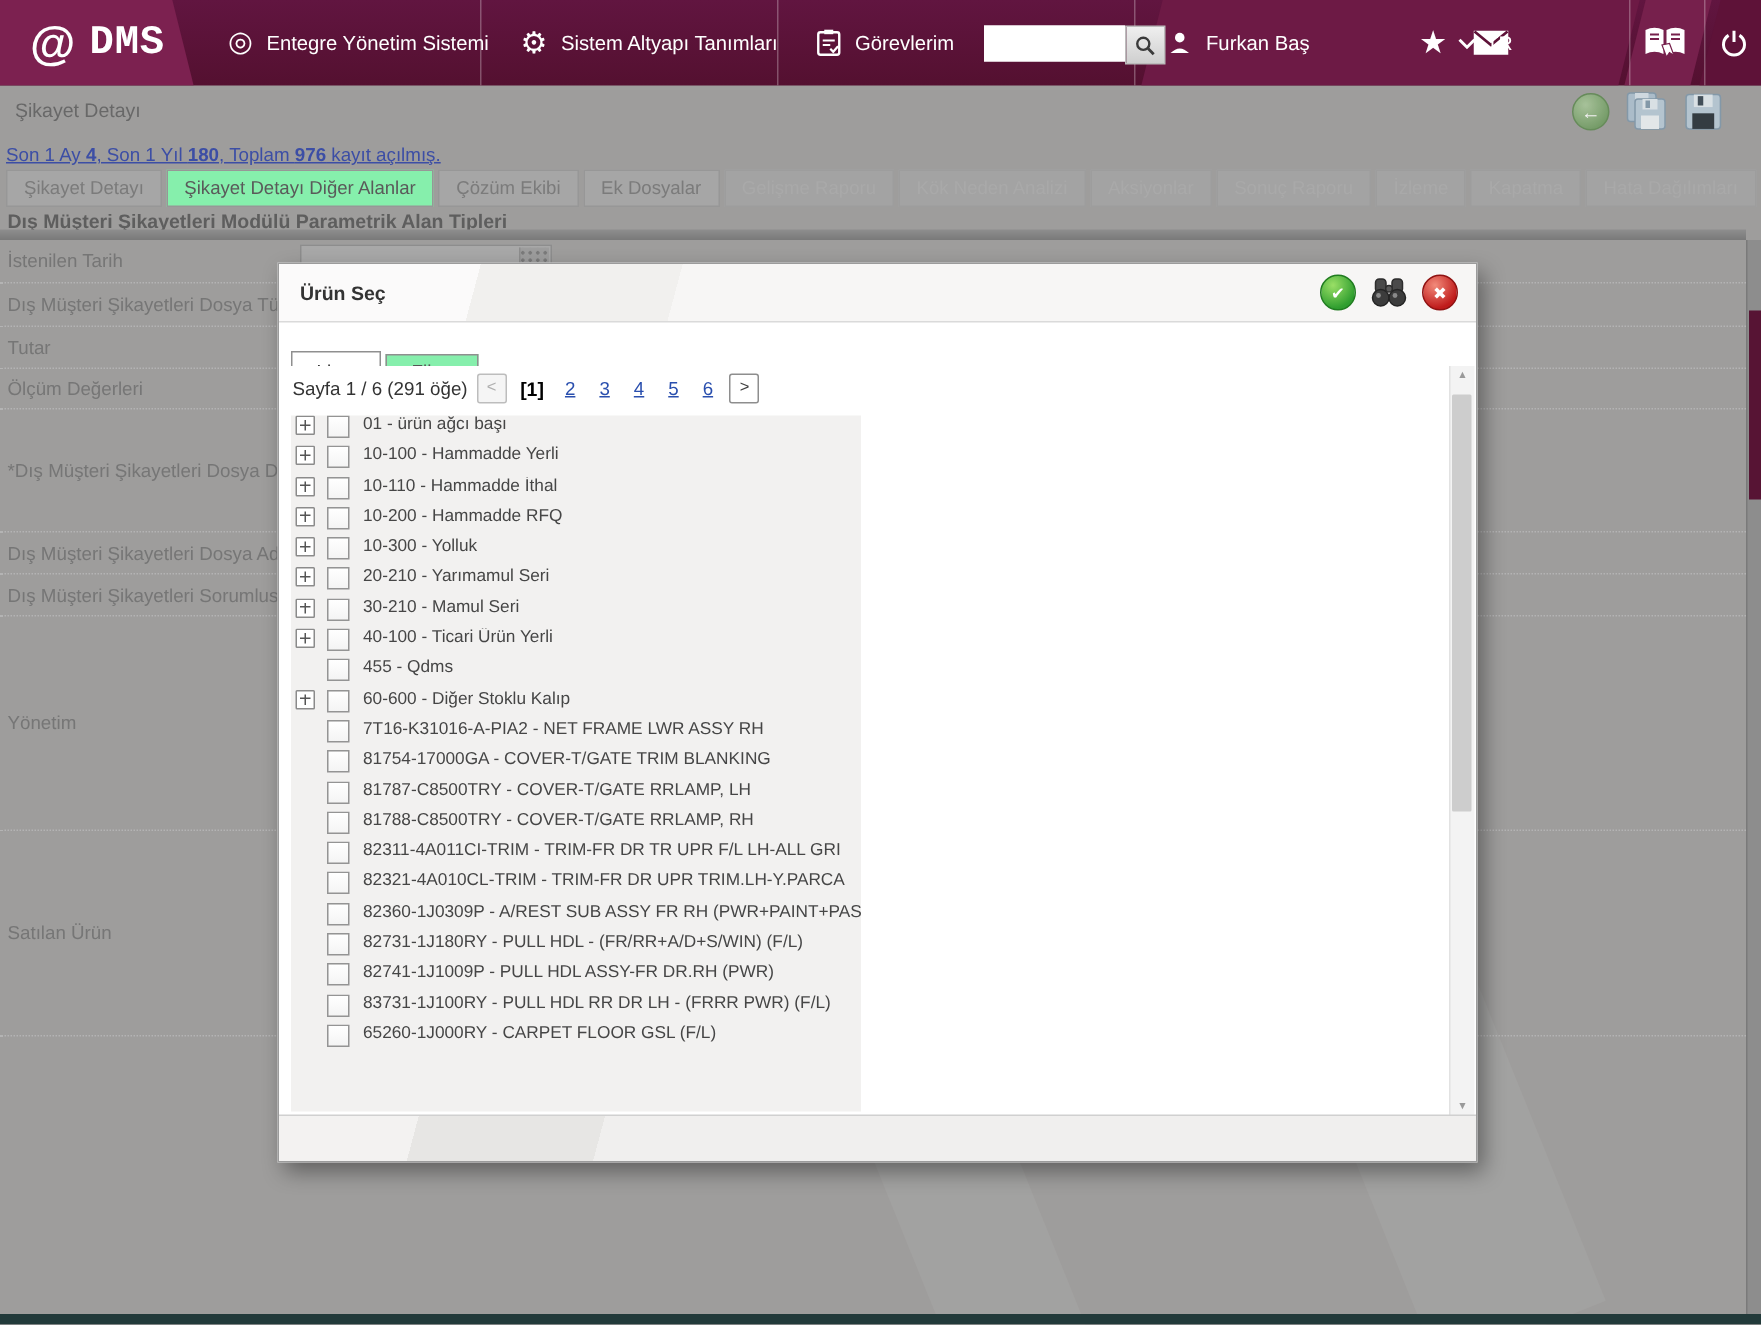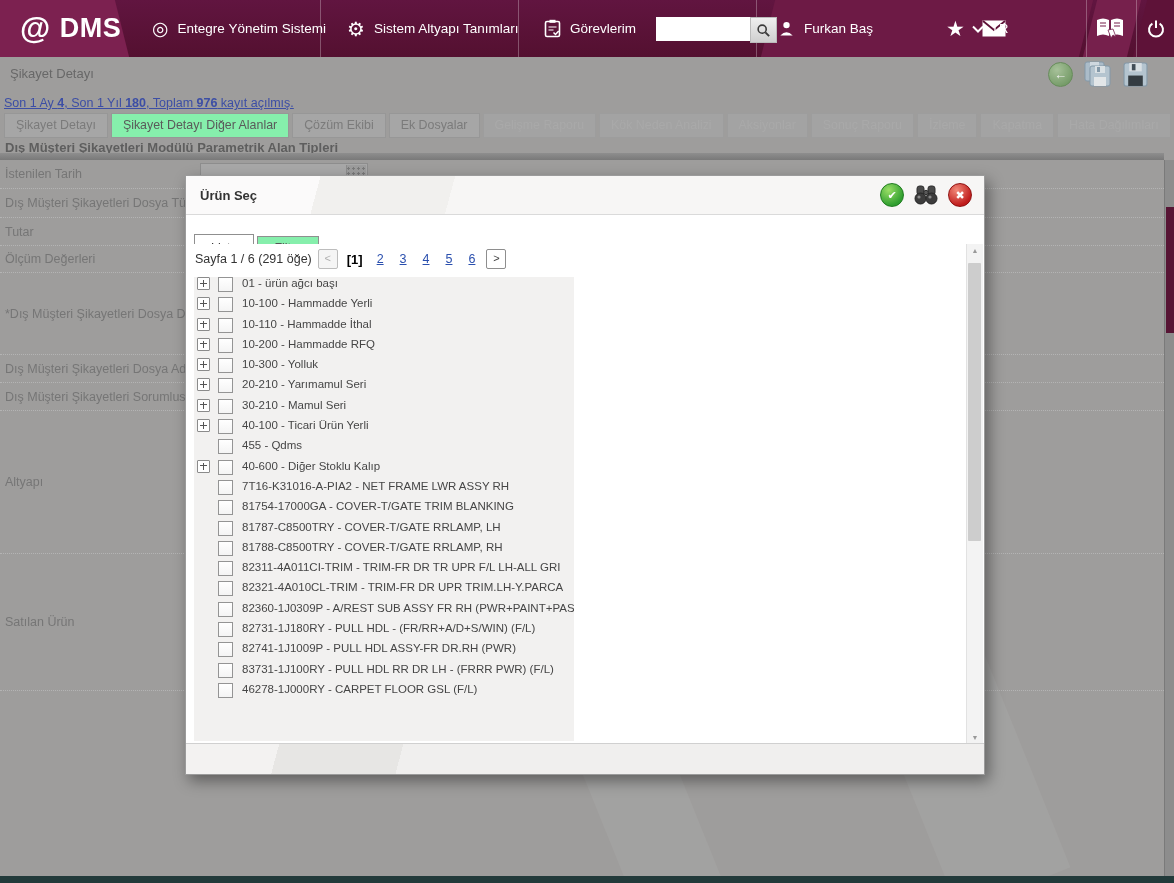--- a/index.html
+++ b/index.html
@@ -14,21 +14,21 @@
   .seg{position:absolute;top:0;height:57px;transform:skewX(-14deg);}
   .seg-logo{left:-14px;width:136px;background:#7c2150;transform:skewX(14deg);}
   .seg-user{left:768px;width:318px;background:#6d1a45;}
   .seg-book{left:1090px;width:44px;background:#76204c;}
   .seg-power{left:1140px;width:46px;background:#5e1238;}
   .vsep{position:absolute;top:0;width:1px;height:57px;background:rgba(255,255,255,.28);}
   .tb-item{position:absolute;top:0;height:57px;display:flex;align-items:center;gap:9px;
     font-size:13.5px;color:#fff;white-space:nowrap;}
   .logo{left:20px;font-weight:bold;letter-spacing:.5px;}
   .logo .at{font-size:31px;font-weight:800;line-height:57px;}
-  .logo .dms{font-size:27px;font-weight:800;}
+  .logo .dms{font-size:27px;font-weight:800;font-family:Liberation Mono, monospace;}
   .icon-svg{display:block;}
   .searchbox{position:absolute;left:656px;top:17px;display:flex;}
   .searchbox input{width:84px;height:22px;border:1px solid #fff;background:#fff;outline:none;
     font-size:12px;padding:0 4px;}
   .search-btn{width:25px;height:24px;background:linear-gradient(180deg,#efefef,#cfcfcf);
     border:1px solid #bbb;display:flex;align-items:center;justify-content:center;cursor:pointer;}
   .tb-star{font-size:21px;}
   .lang{font-size:13px;display:flex;align-items:center;gap:7px;}
   
   .page-title{position:absolute;left:10px;top:66px;font-size:13px;color:#686868;}
@@ -278,21 +278,21 @@
   <div class="frow">
       <span>*Dış Müşteri Şikayetleri Dosya Detayı</span>
     </div>
   <div class="frow">
       <span>Dış Müşteri Şikayetleri Dosya Adı</span>
     </div>
   <div class="frow">
       <span>Dış Müşteri Şikayetleri Sorumlusu</span>
     </div>
   <div class="frow">
-      <span>Altyapı</span>
+      <span>Yönetim</span>
     </div>
   <div class="frow">
       <span>Satılan Ürün</span>
     </div>
 </div>
 
 <div class="streak" style="left:540px;top:400px;width:90px;height:520px;"></div>
 <div class="streak" style="left:850px;top:350px;width:120px;height:560px;"></div>
 
 <div class="page-scroll"></div>
@@ -392,21 +392,21 @@
   <div class="prod-row">
     <span class="expander hidden-exp"></span>
     <span class="cb"></span>
     <span class="prod-label">455 - Qdms</span>
   </div>
 
 
   <div class="prod-row">
     <span class="expander"></span>
     <span class="cb"></span>
-    <span class="prod-label">40-600 - Diğer Stoklu Kalıp</span>
+    <span class="prod-label">60-600 - Diğer Stoklu Kalıp</span>
   </div>
 
   <div class="prod-row">
     <span class="expander hidden-exp"></span>
     <span class="cb"></span>
     <span class="prod-label">7T16-K31016-A-PIA2 - NET FRAME LWR ASSY RH</span>
   </div>
 
   <div class="prod-row">
     <span class="expander hidden-exp"></span>
@@ -458,21 +458,21 @@
 
   <div class="prod-row">
     <span class="expander hidden-exp"></span>
     <span class="cb"></span>
     <span class="prod-label">83731-1J100RY - PULL HDL RR DR LH - (FRRR PWR) (F/L)</span>
   </div>
 
   <div class="prod-row">
     <span class="expander hidden-exp"></span>
     <span class="cb"></span>
-    <span class="prod-label">46278-1J000RY - CARPET FLOOR GSL (F/L)</span>
+    <span class="prod-label">65260-1J000RY - CARPET FLOOR GSL (F/L)</span>
   </div>
 </div>
 
     <div class="modal-scroll">
       <div class="sarrow up">▲</div>
       <div class="mthumb"></div>
       <div class="sarrow down">▼</div>
     </div>
   </div>
 

